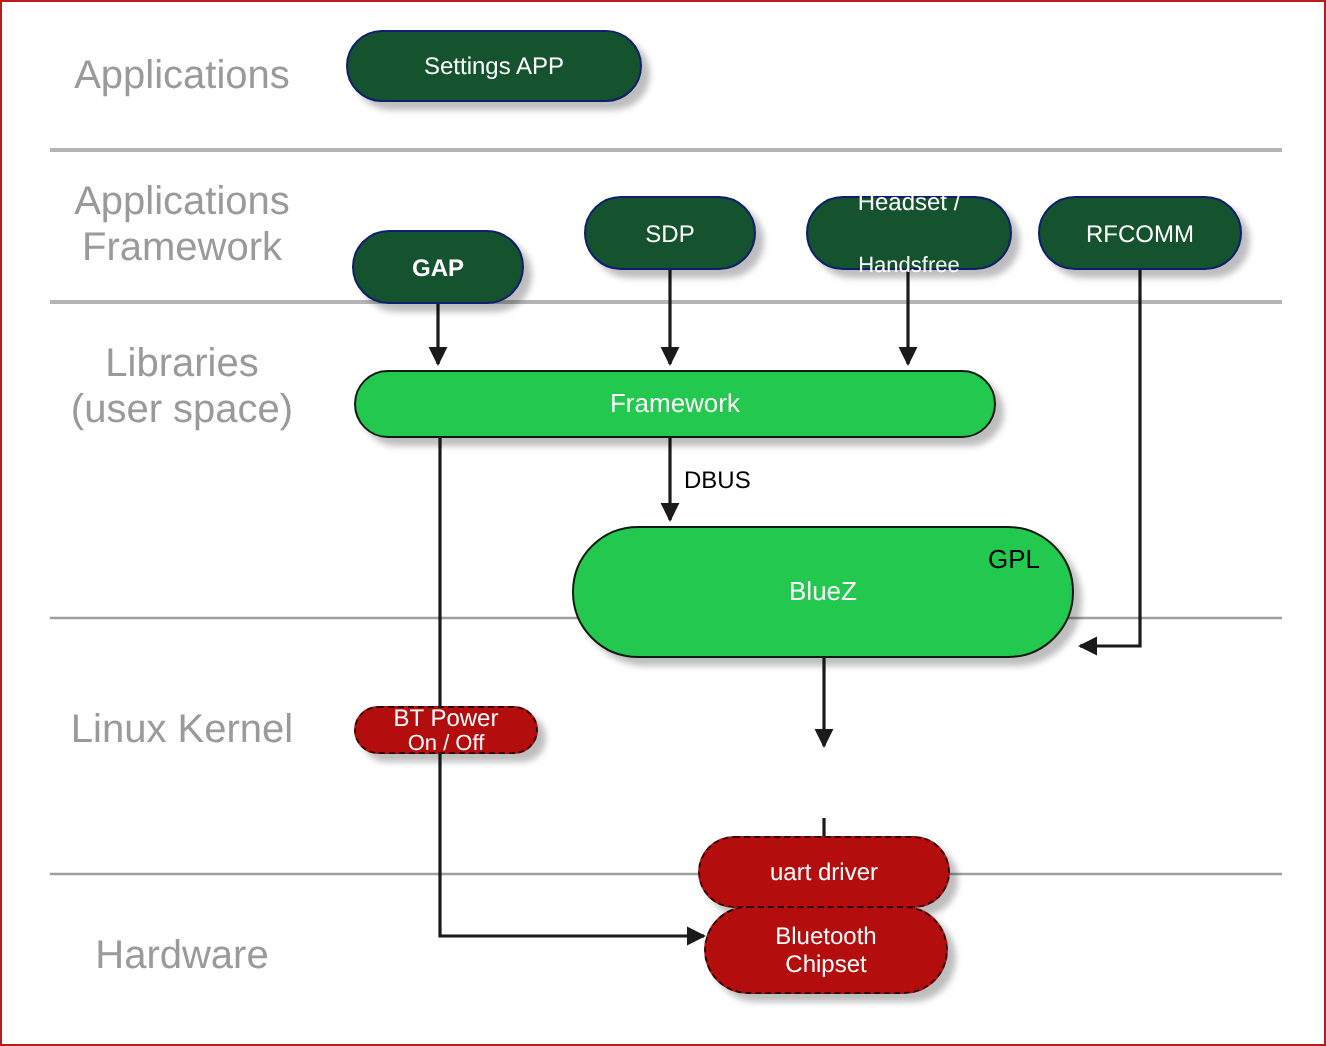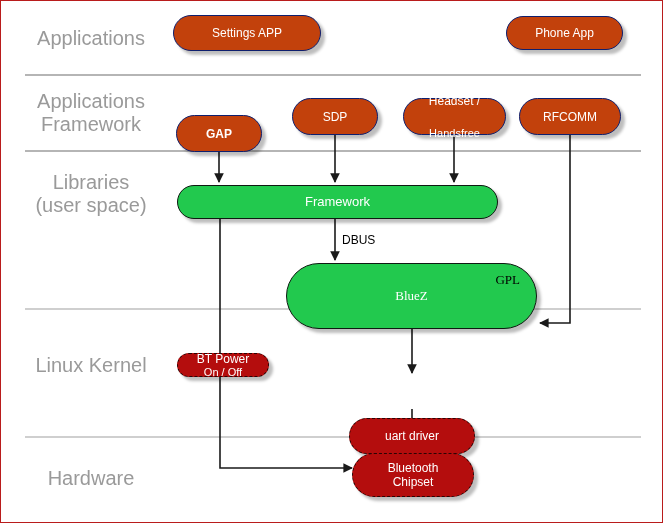--- a/index.html
+++ b/index.html
@@ -43,21 +43,21 @@
     align-items: center;
     justify-content: center;
     color: #ffffff;
     text-align: center;
     border-radius: 999px;
     z-index: 4;
   }
   .node .l1 { font-size: 12px; line-height: 14px; }
   .node .l2 { font-size: 11px; line-height: 13px; }
   .node.blue {
-    background: #c2410c;
+    background: #14532d;
     border: 1px solid #0e1f6e;
     box-shadow: 4px 4px 3px rgba(0,0,0,0.26);
   }
   .node.green {
     background: #22c94e;
     border: 1px solid #0f1a12;
     box-shadow: 4px 4px 3px rgba(0,0,0,0.26);
   }
   .node.red {
     background: #b40d0d;
@@ -124,23 +124,20 @@
 (user space)</div>
 
   <div class="layer-label" style="left:10px; top:353px; width:160px;">Linux Kernel</div>
 
   <div class="layer-label" style="left:10px; top:466px; width:160px;">Hardware</div>
 
   <div class="node blue" style="left:172px; top:14px; width:148px; height:36px;">
     <span class="l1">Settings APP</span>
   </div>
 
-  <div class="node blue" style="left:505px; top:15px; width:117px; height:34px;">
-    <span class="l1">Phone App</span>
-  </div>
 
   <div class="node blue" style="left:175px; top:114px; width:86px; height:37px;font-weight:bold;">
     <span class="l1">GAP</span>
   </div>
 
   <div class="node blue" style="left:291px; top:97px; width:86px; height:37px;">
     <span class="l1">SDP</span>
   </div>
 
   <div class="node blue" style="left:402px; top:97px; width:103px; height:37px;gap:19px;">
@@ -149,21 +146,21 @@
   </div>
 
   <div class="node blue" style="left:518px; top:97px; width:102px; height:37px;">
     <span class="l1">RFCOMM</span>
   </div>
 
   <div class="node green" style="left:176px; top:184px; width:321px; height:34px;">
     <span class="l1">Framework</span>
   </div>
 
-  <div class="node green" style="left:285px; top:262px; width:251px; height:66px;font-family:Liberation Serif, serif;">
+  <div class="node green" style="left:285px; top:262px; width:251px; height:66px;">
     <span class="gpl-tag">GPL</span>
     <span class="l1">BlueZ</span>
   </div>
 
   <div class="edge-label" style="left:341px; top:232px;">DBUS</div>
 
   <div class="node red" style="left:176px; top:352px; width:92px; height:24px;">
     <span class="l1">BT Power</span>
     <span class="l2">On / Off</span>
   </div>

